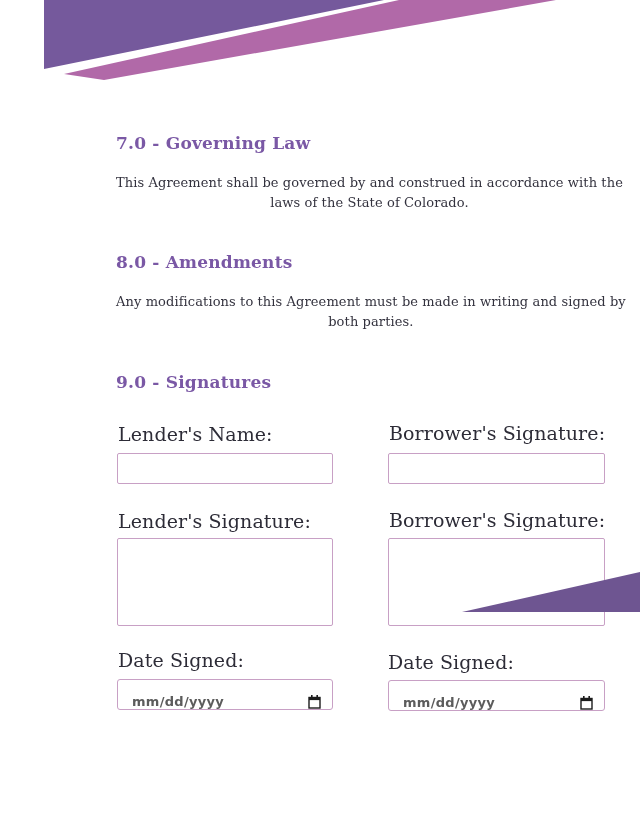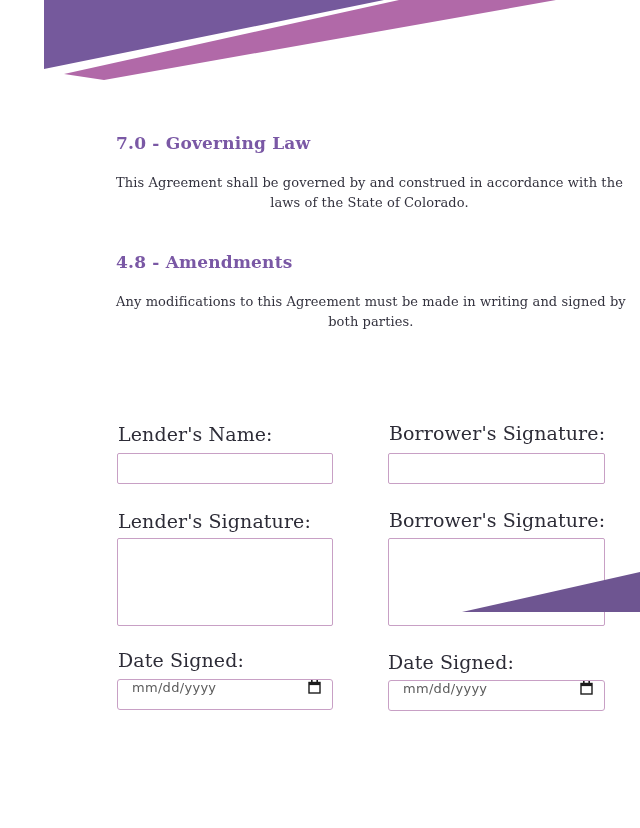--- a/index.html
+++ b/index.html
@@ -67,23 +67,24 @@
     padding: 4px 8px;
     outline: none;
     resize: none;
   }
   .date-box {
     position: absolute;
     background: #ffffff;
     border: 1.5px solid #c8a0c5;
     border-radius: 3px;
     display: flex;
-    align-items: flex-start;
+    align-items: flex-end;
     padding: 0 11px 0 14px;
     cursor: text;
+    font-weight: bold;
   }
   .date-placeholder {
     font-family: "DejaVu Sans", "Liberation Sans", sans-serif;
     font-size: 13px;
     color: #5c5c5c;
     letter-spacing: 0.3px;
     flex: 1 1 auto;
   }
   .calendar-icon {
     flex: 0 0 auto;
@@ -107,24 +108,25 @@
 
   <svg class="deco-top" viewBox="0 0 640 84" preserveAspectRatio="none">
     <polygon points="0,0 340,0 0,69" fill="#75599c"></polygon>
     <polygon points="355,0 512,0 60,80 20,74" fill="#b169a8"></polygon>
   </svg>
 
   <h2 class="section-heading" style="top:133px">7.0 - Governing Law</h2>
   <div class="para" style="top:173px">This Agreement shall be governed by and construed in accordance with the
 laws of the State of Colorado.</div>
 
-  <h2 class="section-heading" style="top:252px">4.8 - Amendments</h2>
+  <h2 class="section-heading" style="top:252px">8.0 - Amendments</h2>
   <div class="para" style="top:292px">Any modifications to this Agreement must be made in writing and signed by
 both parties.</div>
 
+  <h2 class="section-heading" style="top:372px">9.0 - Signatures</h2>
 
   <label class="field-label" style="left:74px; top:427px">Lender's Name:</label>
   <input class="text-box" type="text" style="left: 73px; top: 453px; width: 216px; height: 31px;">
 
   <label class="field-label" style="left:345px; top:426px">Borrower's Signature:</label>
   <input class="text-box" type="text" style="left: 344px; top: 453px; width: 217px; height: 31px;">
 
   <label class="field-label" style="left:74px; top:514px">Lender's Signature:</label>
   <textarea class="text-box" style="left: 73px; top: 538px; width: 216px; height: 88px;"></textarea>
 

